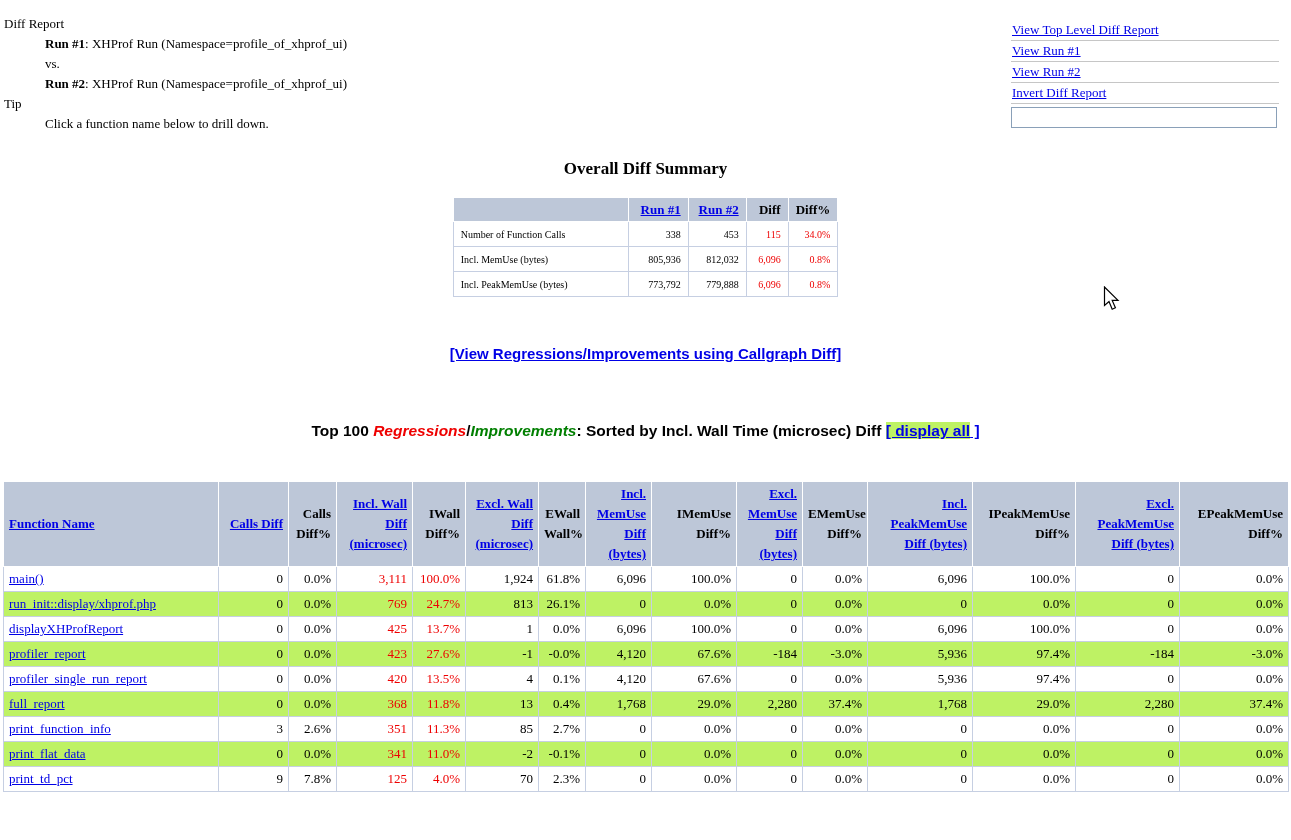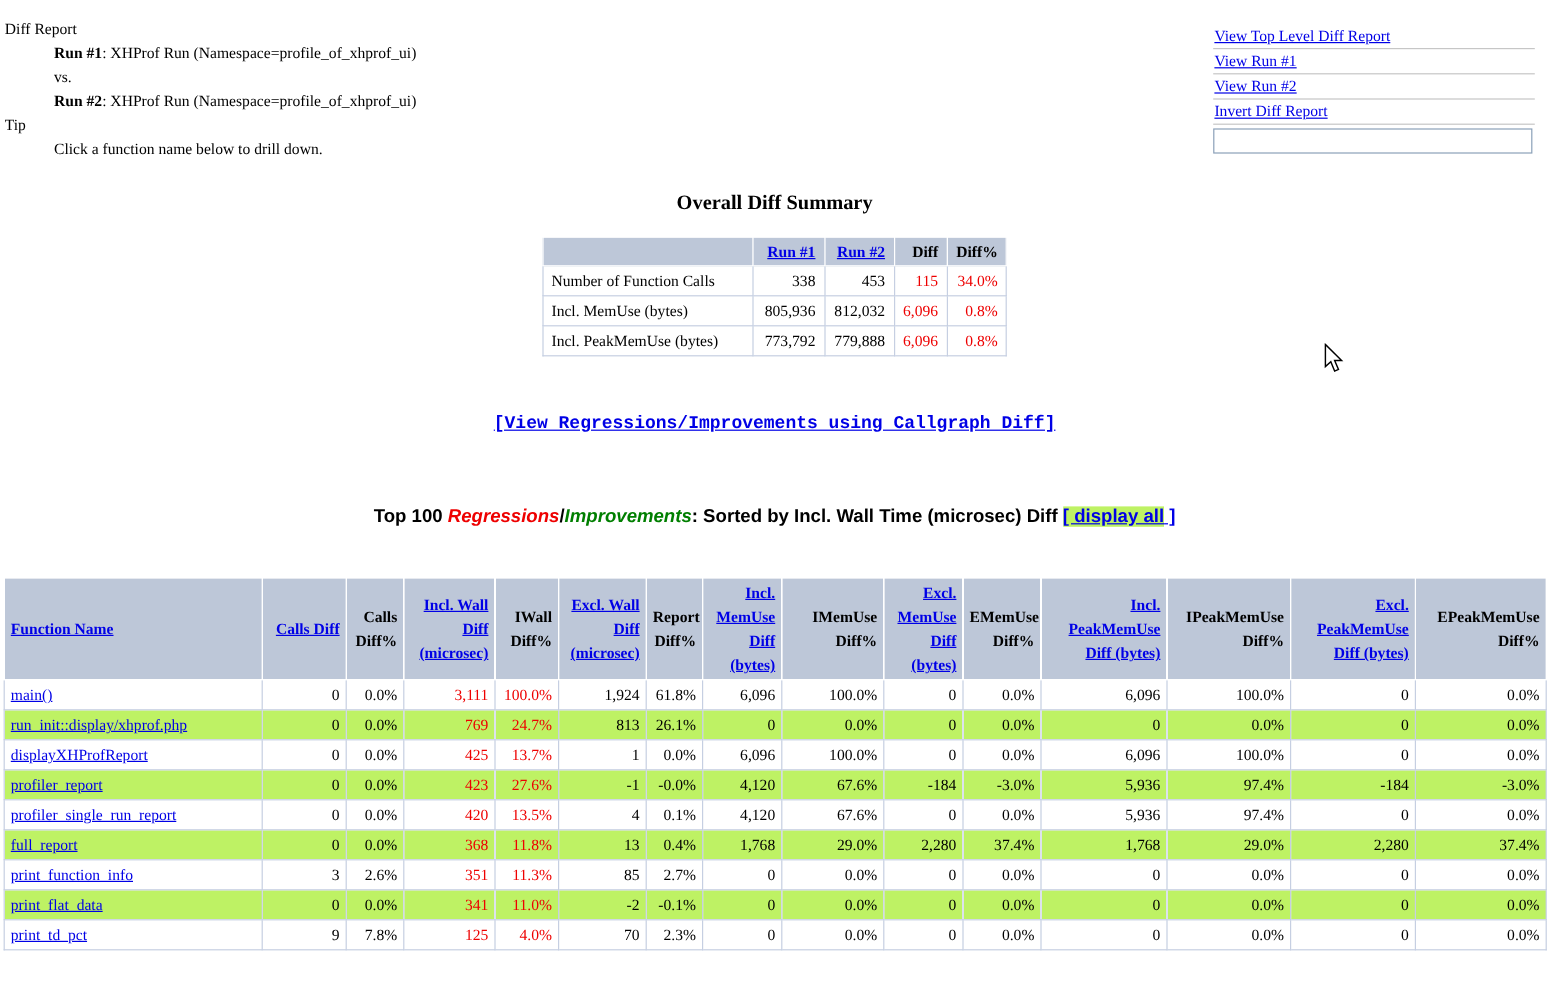--- a/index.html
+++ b/index.html
@@ -24,38 +24,38 @@
     font-family:"Liberation Serif", serif; font-size:13px; padding:1px 3px;
   }
 
   
   .summary-title {
     text-align:center; font-weight:bold; font-size:17px;
     margin:25px 0 18px 0;
   }
   .callgraph-line {
     text-align:center; margin-top:48px;
-    font-family:Liberation Mono, monospace; font-weight:bold; font-size:15px;
+    font-family:Liberation Sans, sans-serif; font-weight:bold; font-size:15px;
   }
   .top100-line {
     text-align:center; margin-top:60px;
     font-family:"Liberation Sans", sans-serif; font-weight:bold; font-size:15.5px;
   }
   .top100-line .reg { color:#ee0000; font-style:italic; }
   .top100-line .imp { color:#007f00; font-style:italic; }
   .top100-line .hl  { background:#bef264; }
 
   
   .summary-table { margin:0 auto; border-collapse:collapse; }
   .summary-table th {
     background:#bdc7d8; border:1px solid #ffffff;
     font-weight:bold; padding:3px 7px; height:24px; text-align:right; font-size:13px;
   }
   .summary-table td {
-    border:1px solid #c6cfe2; padding:3px 7px; height:25px; font-size:13px;
+    border:1px solid #c6cfe2; padding:3px 7px; height:25px; font-size:10px;
   }
   .summary-table td.lbl { width:175px; text-align:left; }
   .summary-table td.num { text-align:right; }
   .summary-table col.c1 { width:175px; } .summary-table col.c2 { width:60px; }
   .summary-table col.c3 { width:58px; }  .summary-table col.c4 { width:42px; }
   .summary-table col.c5 { width:48px; }
   .red { color:#ee0000; }
 
   
   .diff-table {
@@ -170,21 +170,21 @@
       <col style="width: 109px;">
     </colgroup>
     <thead>
       <tr>
         <th class="fn"><a href="#">Function Name</a></th>
         <th class="num"><a href="#">Calls Diff</a></th>
         <th class="num">Calls Diff%</th>
         <th class="num"><a href="#">Incl. Wall Diff (microsec)</a></th>
         <th class="num">IWall Diff%</th>
         <th class="num"><a href="#">Excl. Wall Diff (microsec)</a></th>
-        <th class="num">Report Diff%</th>
+        <th class="num">EWall Wall%</th>
         <th class="num"><a href="#">Incl. MemUse Diff (bytes)</a></th>
         <th class="num">IMemUse Diff%</th>
         <th class="num"><a href="#">Excl. MemUse Diff (bytes)</a></th>
         <th class="num">EMemUse Diff%</th>
         <th class="num"><a href="#">Incl. PeakMemUse Diff (bytes)</a></th>
         <th class="num">IPeakMemUse Diff%</th>
         <th class="num"><a href="#">Excl. PeakMemUse Diff (bytes)</a></th>
         <th class="num">EPeakMemUse Diff%</th>
       </tr>
     </thead>

